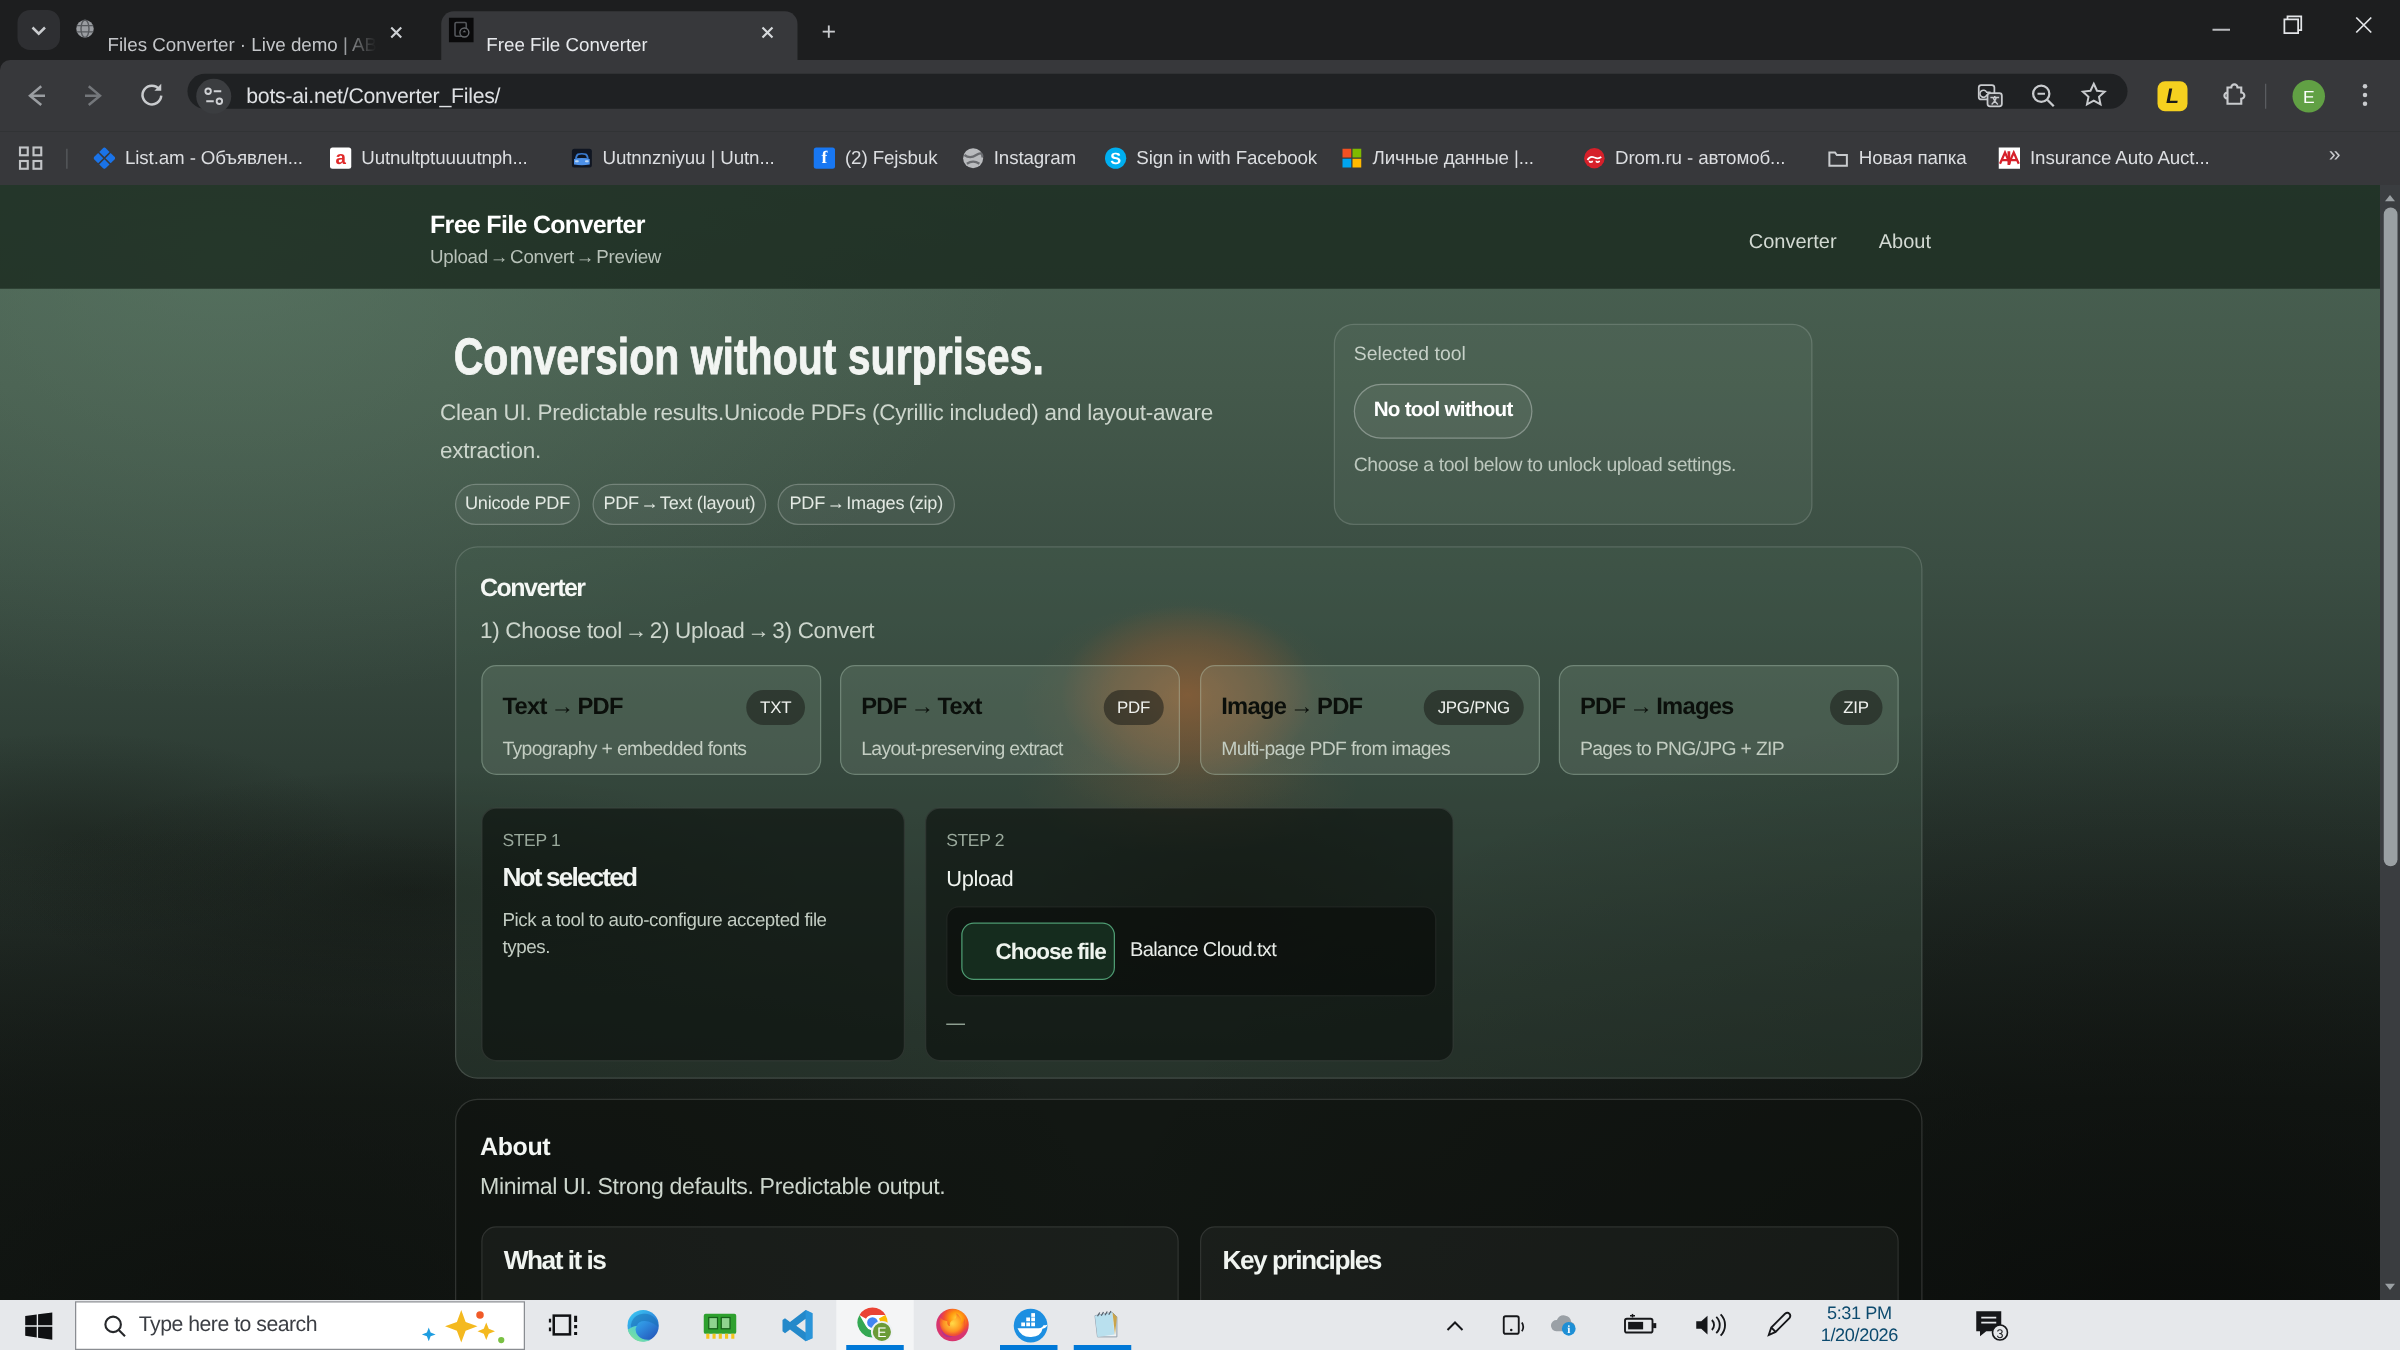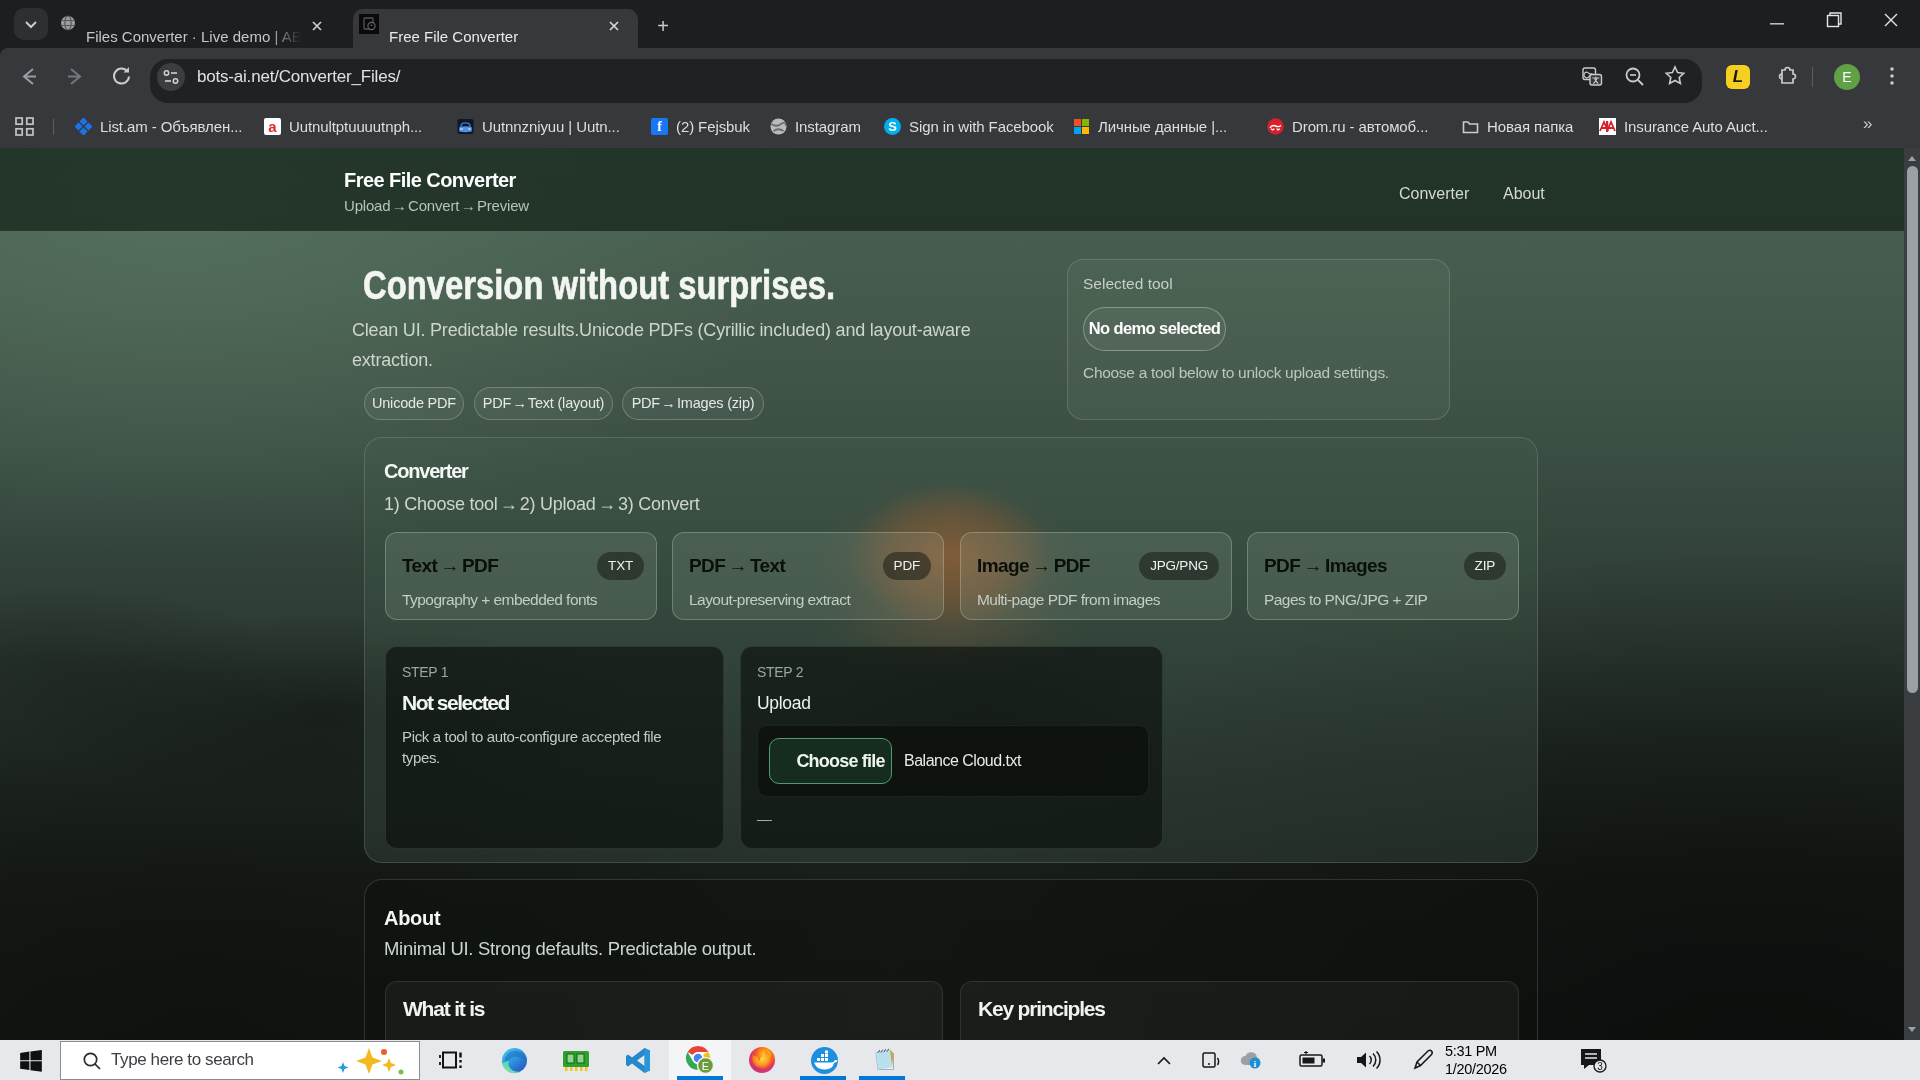--- a/index.html
+++ b/index.html
@@ -20,21 +20,21 @@
   #tab1 .title { width:215px; -webkit-mask-image:linear-gradient(90deg,#000 85%,transparent); mask-image:linear-gradient(90deg,#000 85%,transparent); }
   #tab1 .x { left:258px; }
   #tab2 { left:353px; width:285px; background:#37383b; border-radius:10px 10px 0 0; }
   #tab2 .title { color:#e8eaed; }
   #tab2 .x { left:252px; }
   #newtab { left:650px; top:14px; width:26px; height:26px; color:#c9cbce; font-size:20px; line-height:25px; text-align:center; font-weight:400; }
   .winbtn { top:0px; width:46px; height:40px; color:#e3e5e8; text-align:center; }
 
   #toolbar { left:0; top:48px; width:1920px; height:57px; background:#37383b; border-radius:8px 0 0 0; }
   .tbico { position:absolute; top:0; }
-  #omnibox { position:absolute; left:150px; top:11px; width:1552px; height:44px; background:#1f2123; border-radius:18px; }
+  #omnibox { position:absolute; left:150px; top:11px; width:1552px; height:28px; background:#1f2123; border-radius:18px; }
   #omni-chip { position:absolute; left:7px; top:4px; width:28px; height:28px; border-radius:50%; background:#3b3d40; }
   #omni-url { position:absolute; left:47px; top:8px; font-size:17px; color:#dfe1e4; letter-spacing:-0.2px; }
 
   #bookmarks { left:0; top:105px; width:1920px; height:43px; background:#37383b; }
   .bm { position:absolute; top:0; height:43px; display:flex; align-items:center; }
   .bm .bico { width:17px; height:17px; margin-right:8px; flex:none; position:relative; }
   .bm .btxt { font-size:15px; letter-spacing:-0.1px; color:#dcdee1; white-space:nowrap; }
 
   
   #page { left:0; top:148px; width:1904px; height:892px; overflow:hidden;
@@ -88,21 +88,21 @@
   
   #sbar { position:absolute; left:1904px; top:148px; width:16px; height:892px; background:#3a3d40; }
   #sthumb { position:absolute; left:1906.5px; top:166px; width:11px; height:527px; border-radius:5.5px; background:#9aa0a3; }
 
   
   #taskbar { left:0; top:1040px; width:1920px; height:40px; background:#e6e8eb; }
   #searchbox { position:absolute; left:60px; top:1px; width:360px; height:39px; background:#fff; border:1px solid #8a8d92; }
   .tbtn { position:absolute; top:0; width:62px; height:40px; display:flex; align-items:center; justify-content:center; }
   .uline { position:absolute; top:36px; height:4px; background:#0078d7; }
   .trayico { position:absolute; top:0; height:40px; display:flex; align-items:center; justify-content:center; color:#191a1b; }
-  #clock { position:absolute; left:1445px; top:3px; width:85px; text-align:left; font-size:14.5px; letter-spacing:-0.3px; color:#000000; line-height:17.5px; }
+  #clock { position:absolute; left:1445px; top:3px; width:85px; text-align:center; font-size:14.5px; letter-spacing:-0.3px; color:#0c4a6e; line-height:17.5px; }
 </style>
 </head>
 <body>
 
 <div class="abs" id="tabbar">
   <div class="abs" id="tabsearch"><svg width="34" height="32">
         <path d="M12 14 L17 19 L22 14" stroke="#c9cbce" stroke-width="2" fill="none"></path>
       </svg></div>
   <div class="abs tab" id="tab1">
     <svg class="fav" viewBox="0 0 16 16">
@@ -289,21 +289,21 @@
 
   <div id="hero-h1">Conversion without surprises.</div>
   <div class="hero-p" style="top:172px;">Clean UI. Predictable results.Unicode PDFs (Cyrillic included) and layout-aware</div>
   <div class="hero-p" style="top:202px;">extraction.</div>
   <div class="chip" style="left:364px; width:100px;">Unicode PDF</div>
   <div class="chip" style="left:474px; width:139px;">PDF <span class="ar">→</span> Text (layout)</div>
   <div class="chip" style="left:622px; width:142px;">PDF <span class="ar">→</span> Images (zip)</div>
 
   <div class="card" id="seltool">
     <div class="lab">Selected tool</div>
-    <div class="pill">No demo selected</div>
+    <div class="pill">No tool without</div>
     <div class="hint">Choose a tool below to unlock upload settings.</div>
   </div>
 
   <div class="card" id="conv">
     <h2>Converter</h2>
     <div class="sub">1) Choose tool <span class="ar">→</span> 2) Upload <span class="ar">→</span> 3) Convert</div>
 
     <div class="tool" style="left:20px;">
       <div class="tt">Text <span class="ar">→</span> PDF</div>
         <div class="bd">TXT</div>

